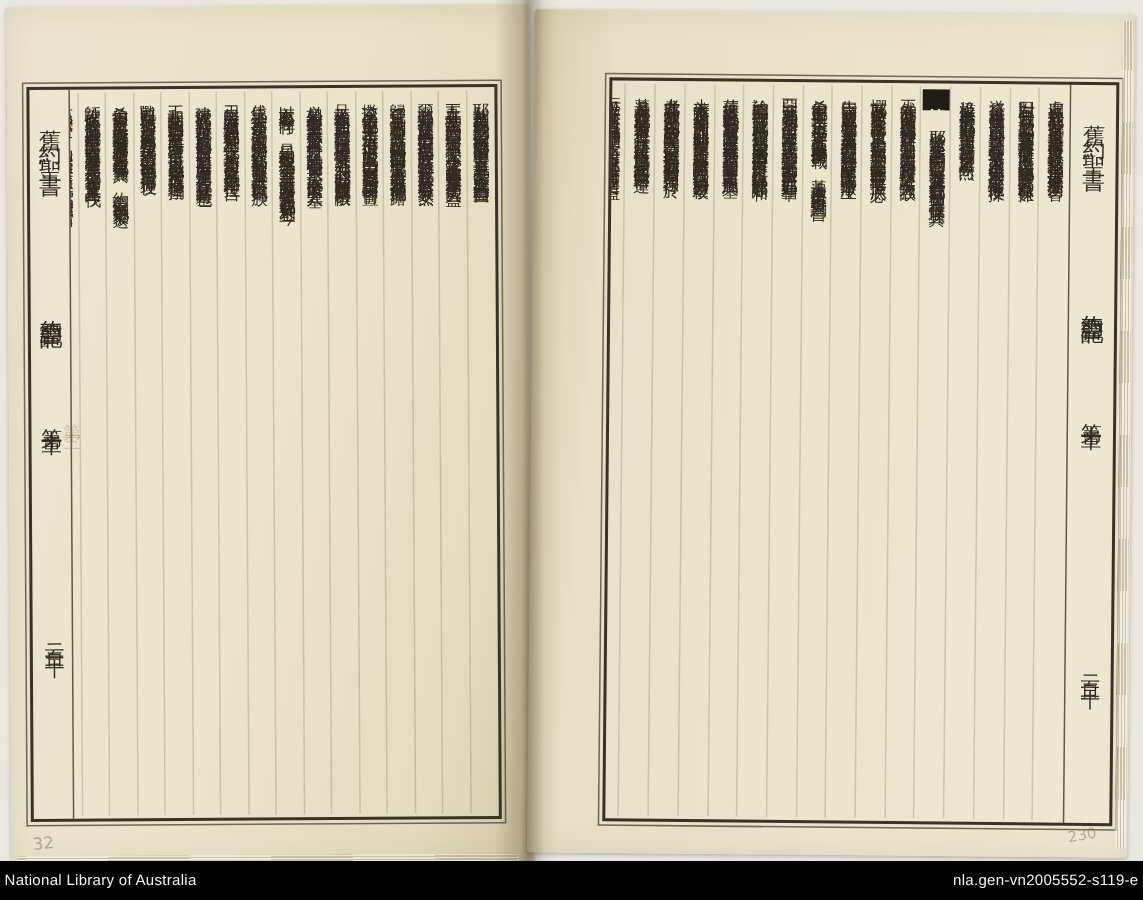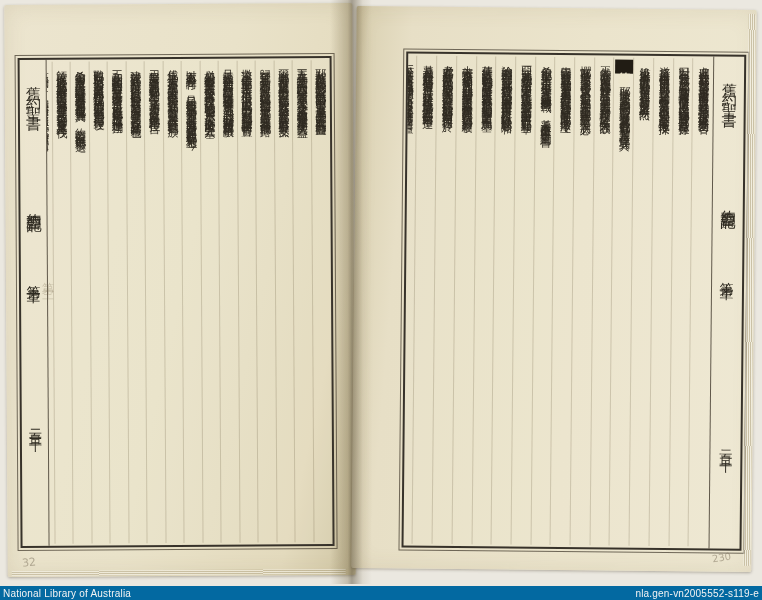--- a/index.html
+++ b/index.html
@@ -68,21 +68,21 @@
   .stamp{
     position:absolute;left:33px;top:268px;writing-mode:vertical-rl;
     color:rgba(128,116,90,.30);font-size:12px;letter-spacing:4px;pointer-events:none;
   }
   
   .pencil{position:absolute;color:rgba(138,128,106,.6);font-size:11px;font-family:"DejaVu Sans",sans-serif;}
   .pencil-left{left:22px;top:556px;transform:rotate(-6deg);}
   .pencil-right{left:712px;top:552px;transform:rotate(-10deg);font-size:10px;}
   
   .nla-bar{
-    position:absolute;left:0;right:0;bottom:0;height:14px;background:#0369a1;z-index:10;
+    position:absolute;left:0;right:0;bottom:0;height:26px;background:#000000;z-index:10;
     display:flex;justify-content:space-between;align-items:center;padding:0 3px;
     color:#f3f3f3;font:10px "Liberation Sans",sans-serif;letter-spacing:.2px;
   }
 </style>
 </head>
 <body>
 
 <div class="page page-left">
   <div class="frame frame-left">
     <div class="margin-col">

